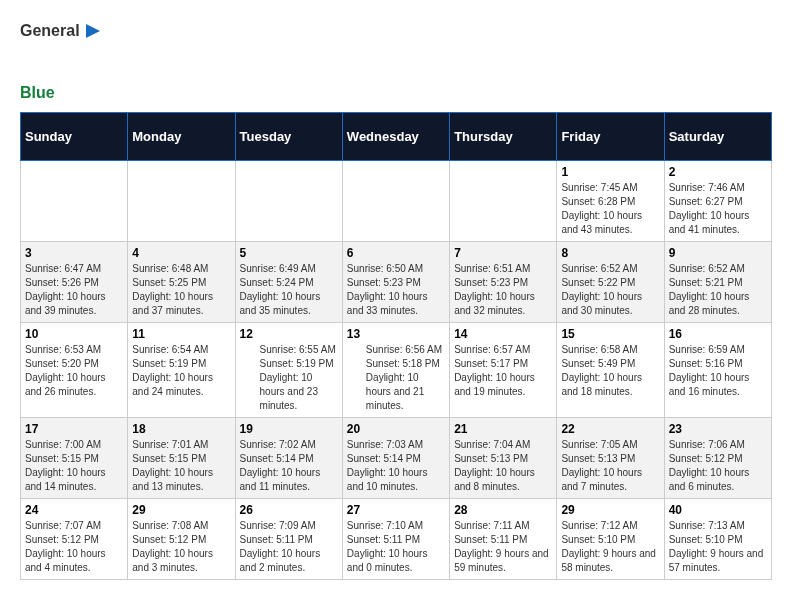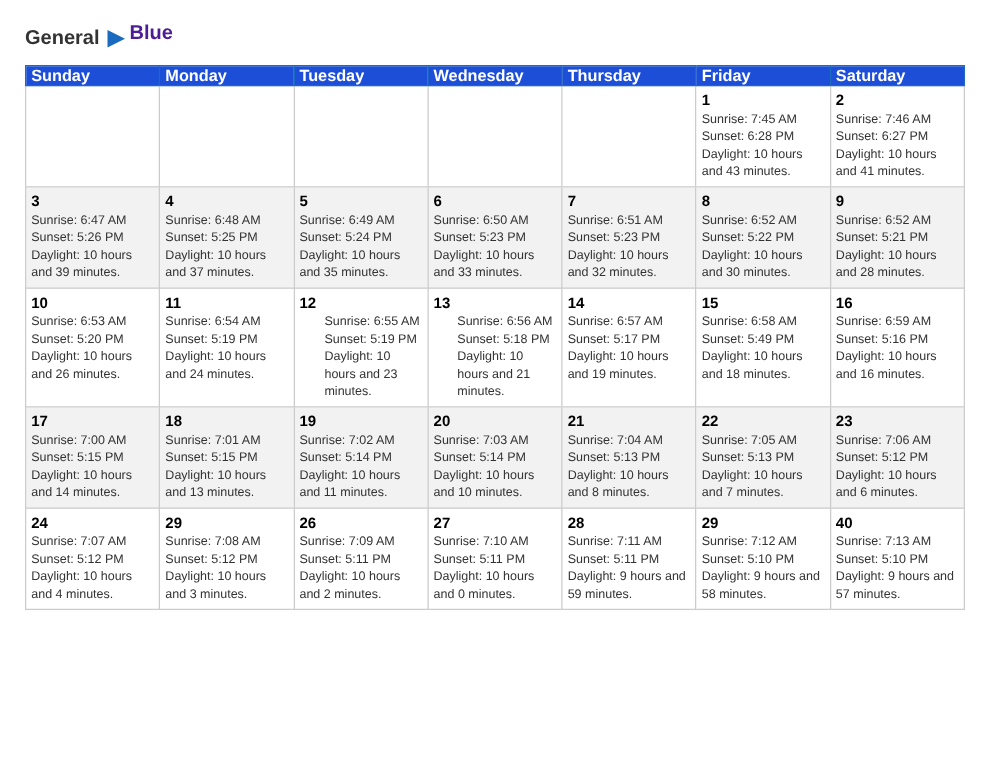--- a/index.html
+++ b/index.html
@@ -32,23 +32,23 @@
     .location {
       font-size: 14px;
       color: #555;
     }
     table {
       width: 100%;
       border-collapse: collapse;
       font-size: 11px;
     }
     thead th {
-      background-color: #1d4ed8;
+      background-color: #0f172a;
       color: #fff;
-      padding: 0 4px;
+      padding: 16px 4px;
       text-align: left;
       font-size: 13px;
       font-weight: bold;
       border: 1px solid #1a6abf;
     }
     tbody td {
       border: 1px solid #ccc;
       vertical-align: top;
       padding: 4px;
       height: 80px;
@@ -72,28 +72,28 @@
     }
     .empty-cell {
       background-color: #fff;
     }
   </style>
 </head>
 <body>
 
 <div class="header-area">
   <div class="logo">
-  <div style="display:flex;flex-direction:row;line-height:1.1;">
+  <div style="display:flex;flex-direction:column;line-height:1.1;gap:44px;">
     <div style="display:flex;align-items:center;gap:2px;">
       <span style="font-size:16px;font-weight:bold;color:#333;">General</span>
       <svg width="22" height="22" viewBox="0 0 22 22">
         <polygon points="4,4 18,11 4,18" fill="#1a6abf"></polygon>
       </svg>
     </div>
-    <span style="font-size:16px;font-weight:bold;color:#4c1d95;margin-top:-2px;">Blue</span>
+    <span style="font-size:16px;font-weight:bold;color:#15803d;margin-top:-2px;">Blue</span>
   </div>
 </div>
   <div class="title-area">
     <div class="month-title"></div>
     <div class="location"></div>
   </div>
 </div>
 
 <table>
   <thead>

